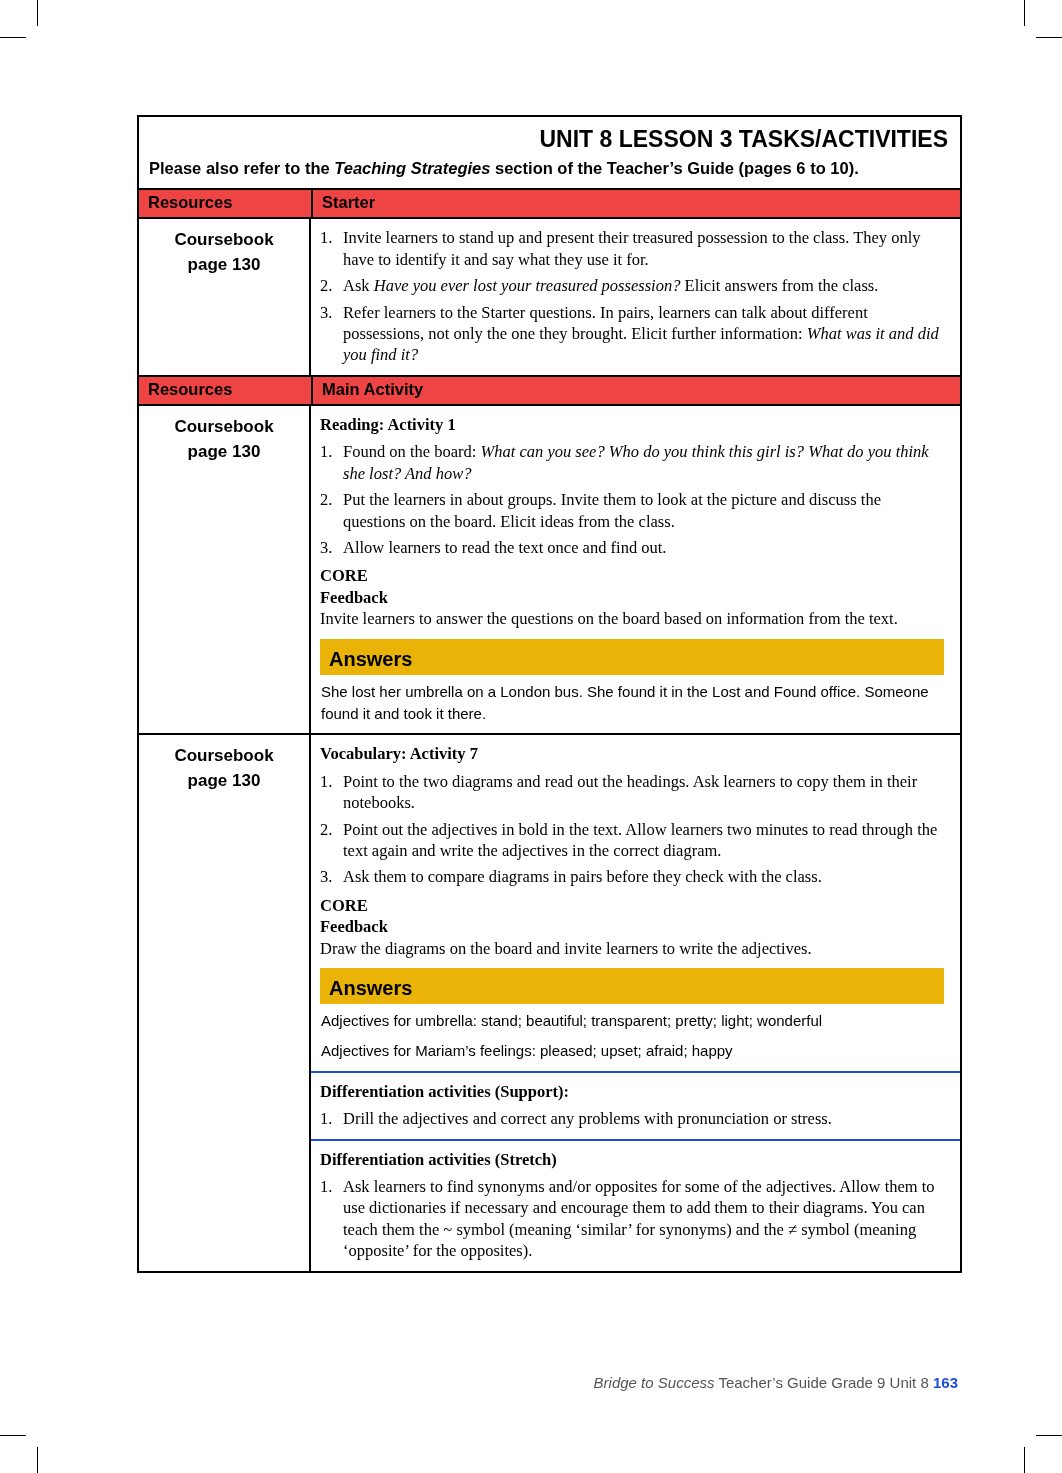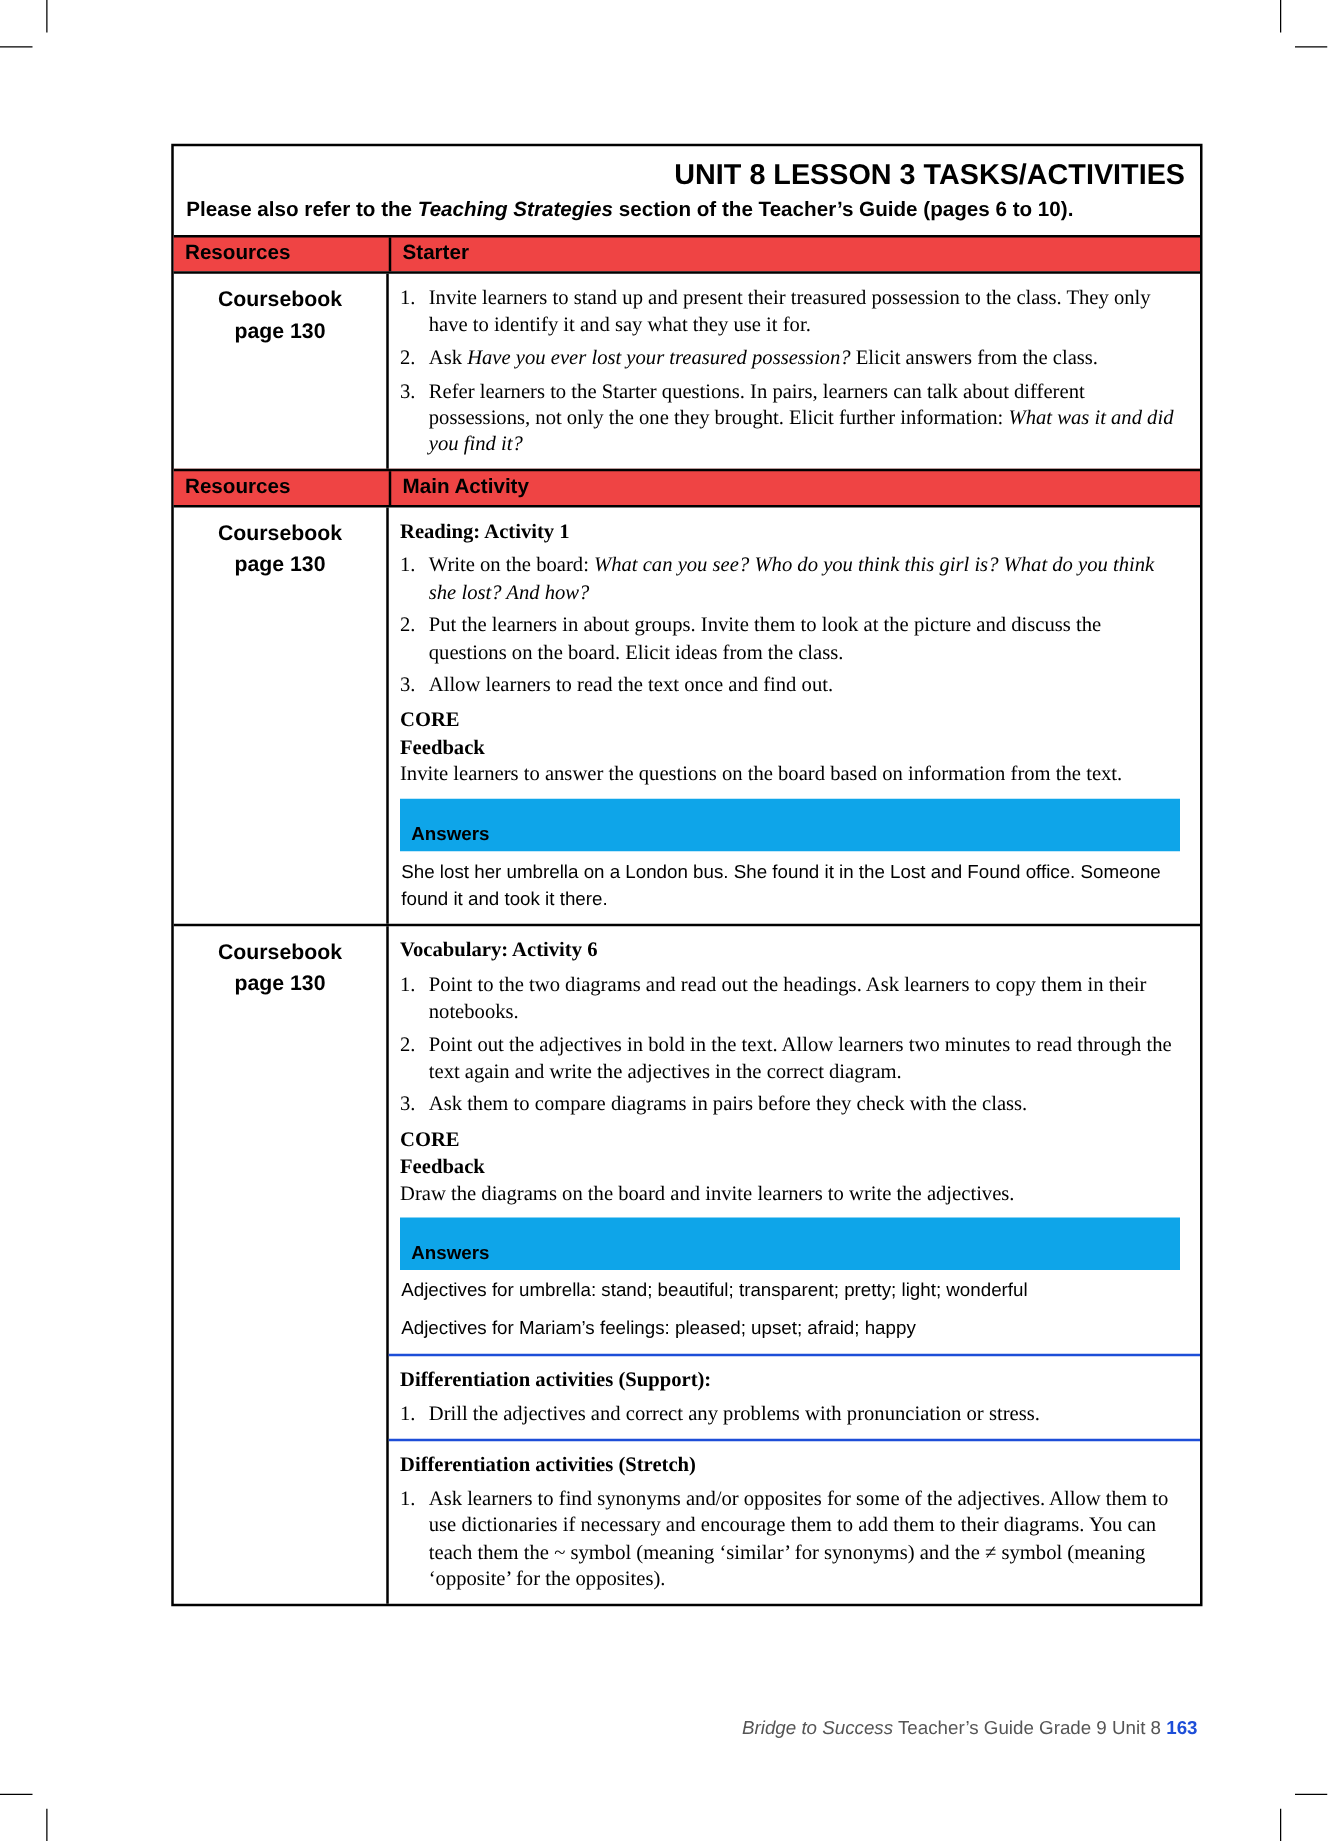--- a/index.html
+++ b/index.html
@@ -18,21 +18,21 @@
   .res-line{display:block;}
   .cell-pad{padding:8px 14px 9px 9px;}
   .serif{font-family:"Liberation Serif",serif;font-size:16.5px;line-height:1.3;}
   .num-item{display:flex;margin-bottom:5px;}
   .num-item:last-child{margin-bottom:0;}
   .num{flex:0 0 23px;}
   .itext{flex:1;}
   .sec-heading{font-weight:bold;margin-bottom:6px;}
   .core{font-weight:bold;margin-top:7px;}
   .fb-label{font-weight:bold;}
-  .answers-bar{background:#0ea5e9;font-weight:bold;font-size:15px;padding:20px 9px 4px;margin:9px 2px 0 0;font-family:"Liberation Sans",sans-serif;line-height:1.2;}
+  .answers-bar{background:#eab308;font-weight:bold;font-size:20px;padding:8px 9px 4px;margin:9px 2px 0 0;font-family:"Liberation Sans",sans-serif;line-height:1.2;}
   .answers-text{font-family:"Liberation Sans",sans-serif;font-size:15px;line-height:1.45;padding:6px 4px 0 1px;}
   .answers-text p{margin:0 0 8px 0;}
   .answers-text p:last-child{margin-bottom:0;}
   .sub-sec{border-top:2px solid #1d4ed8;}
   .footer{position:absolute;top:1374px;right:104px;font-size:15px;color:#555555;white-space:pre;}
   .footer .pg{color:#1d4ed8;font-weight:bold;}
 </style>
 </head>
 <body>
 
@@ -85,21 +85,21 @@
 
   <div class="grid-row">
     <div class="col-left res-cell">
       <span class="res-line">Coursebook</span>
       <span class="res-line">page 130</span>
     </div>
     <div class="col-right cell-pad serif">
       <div class="sec-heading">Reading: Activity 1</div>
       <div class="num-item">
         <span class="num">1.</span>
-        <span class="itext"><span>Write on the board: </span><i>What can you see? Who do you think this girl is? What do you think she lost? And how?</i><span></span></span>
+        <span class="itext"><span>Found on the board: </span><i>What can you see? Who do you think this girl is? What do you think she lost? And how?</i><span></span></span>
       </div>
       <div class="num-item">
         <span class="num">2.</span>
         <span class="itext">Put the learners in about groups. Invite them to look at the picture and discuss the questions on the board. Elicit ideas from the class.</span>
       </div>
       <div class="num-item">
         <span class="num">3.</span>
         <span class="itext">Allow learners to read the text once and find out.</span>
       </div>
       <div class="core">CORE</div>
@@ -113,21 +113,21 @@
   </div>
 
   <div class="grid-row">
     <div class="col-left res-cell">
       <span class="res-line">Coursebook</span>
       <span class="res-line">page 130</span>
     </div>
     <div class="col-right">
 
       <div class="cell-pad serif">
-        <div class="sec-heading">Vocabulary: Activity 6</div>
+        <div class="sec-heading">Vocabulary: Activity 7</div>
         <div class="num-item">
           <span class="num">1.</span>
           <span class="itext">Point to the two diagrams and read out the headings. Ask learners to copy them in their notebooks.</span>
         </div>
         <div class="num-item">
           <span class="num">2.</span>
           <span class="itext">Point out the adjectives in bold in the text. Allow learners two minutes to read through the text again and write the adjectives in the correct diagram.</span>
         </div>
         <div class="num-item">
           <span class="num">3.</span>

